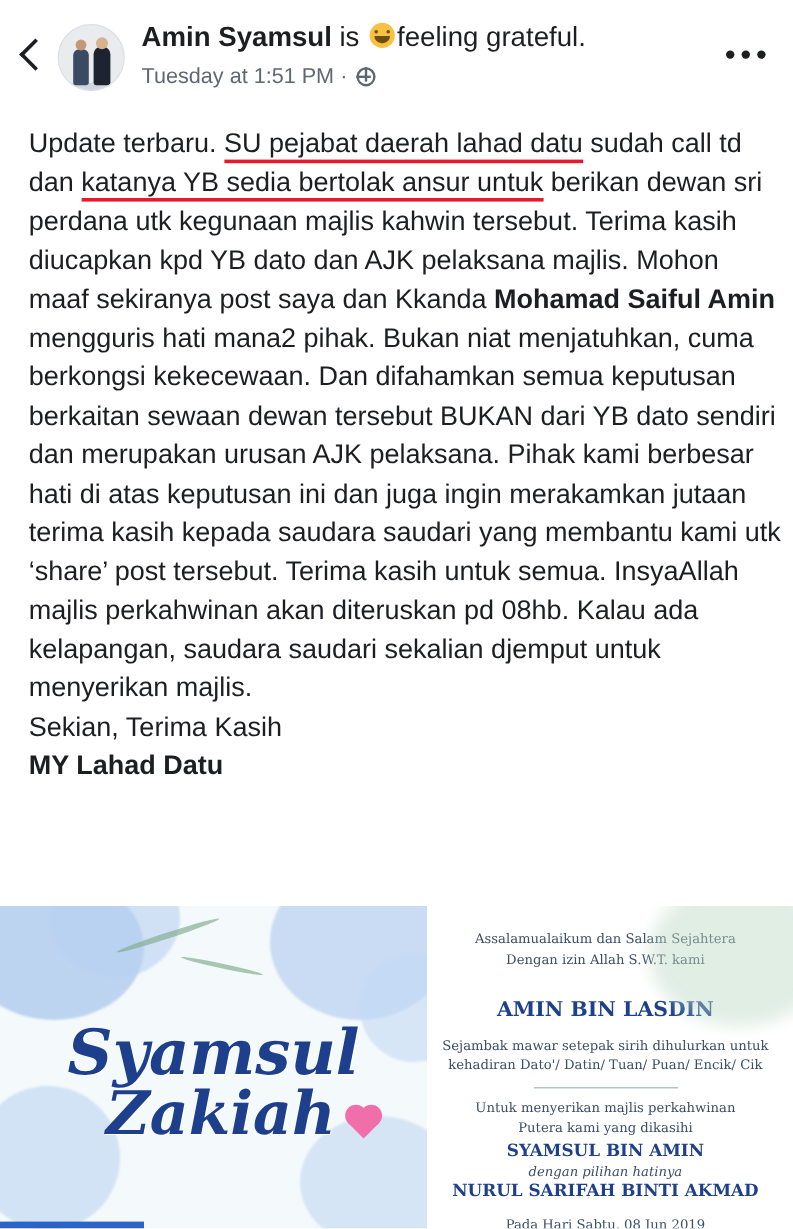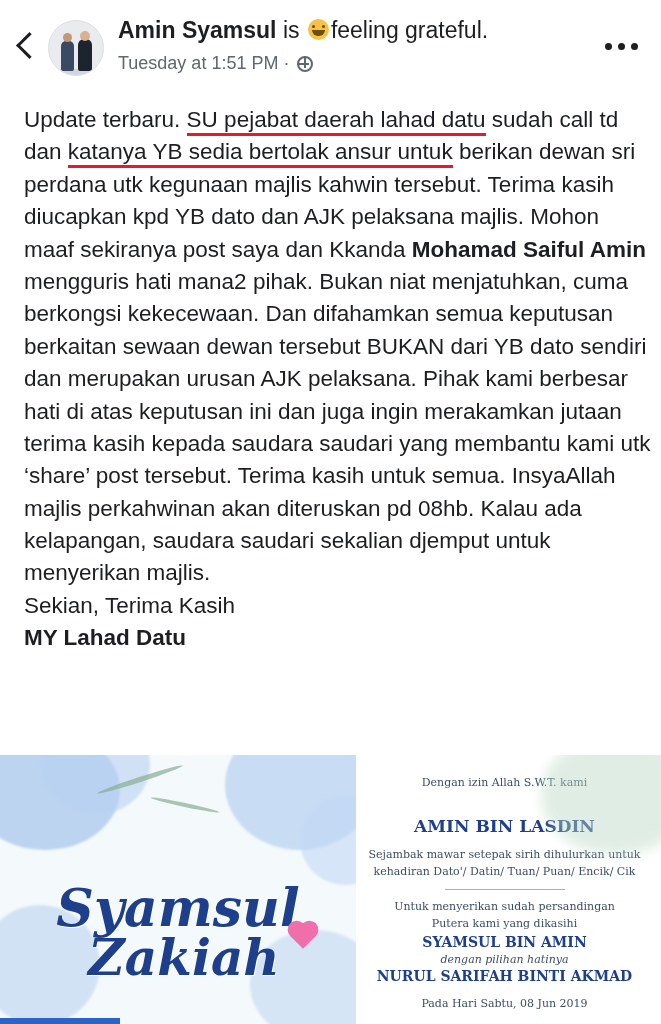--- a/index.html
+++ b/index.html
@@ -244,21 +244,21 @@
     width: 100%;
     text-align: center;
     font-family: "DejaVu Serif", serif;
     font-style: italic;
     font-size: 21px;
     color: #2e4f6b;
     letter-spacing: 1px;
   }
   .name-big {
     position: absolute;
-    top: 126px;
+    top: 96px;
     left: 0;
     width: 100%;
     text-align: center;
     font-family: "DejaVu Serif", serif;
     font-style: italic;
     font-weight: bold;
     font-size: 52px;
     color: #1d3f8c;
     line-height: 1.05;
     text-shadow: 1px 1px 0 #ffffff;
@@ -397,27 +397,28 @@
       <div class="leafstroke" style="left:150px;top:48px;width:70px;height:4px;transform:rotate(12deg);"></div>
       <div class="name-big">
         <span>Syamsul</span>
         <span class="n2">Zakiah</span>
       </div>
       <div class="heart"></div>
       <div class="blue-bar"></div>
     </div>
     <div class="card-right">
       <div class="greenwash"></div>
+      <div class="r-line">Assalamualaikum dan Salam Sejahtera</div>
       <div class="r-line">Dengan izin Allah S.W.T. kami</div>
       <div class="r-names">AMIN BIN LASDIN</div>
       <div class="r-gap"></div>
       <div class="r-line">Sejambak mawar setepak sirih dihulurkan untuk</div>
       <div class="r-line">kehadiran Dato'/ Datin/ Tuan/ Puan/ Encik/ Cik</div>
       <div class="divider-dots"></div>
-      <div class="r-line">Untuk menyerikan sudah persandingan</div>
+      <div class="r-line">Untuk menyerikan majlis perkahwinan</div>
       <div class="r-line">Putera kami yang dikasihi</div>
       <div class="r-couple">SYAMSUL BIN AMIN</div>
       <div class="r-small-italic">dengan pilihan hatinya</div>
       <div class="r-couple">NURUL SARIFAH BINTI AKMAD</div>
       <div class="r-gap"></div>
       <div class="r-line">Pada Hari Sabtu, 08 Jun 2019</div>
 
     </div>
   </div>
 

